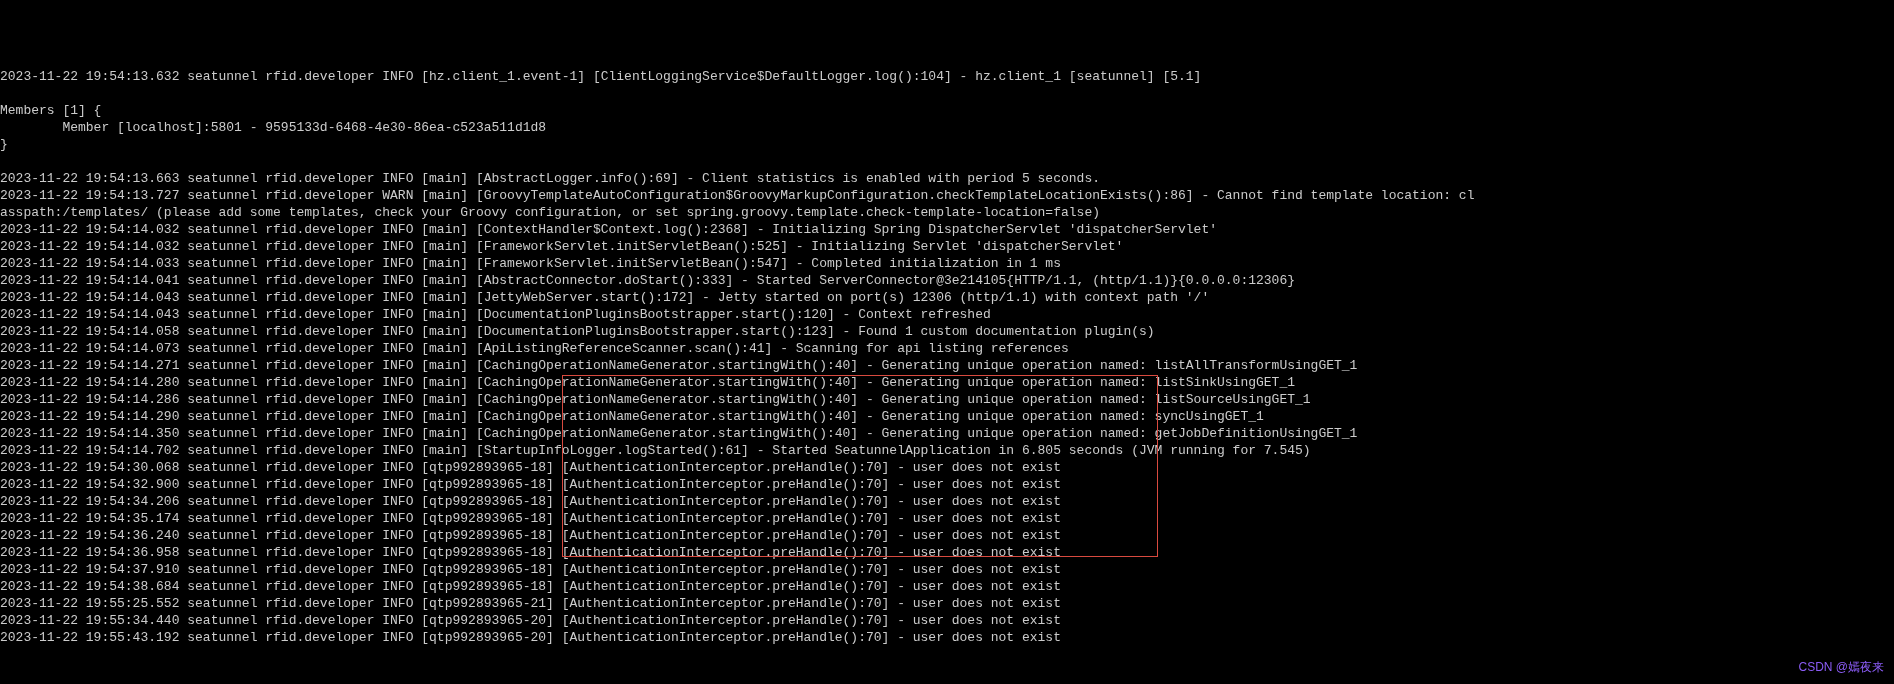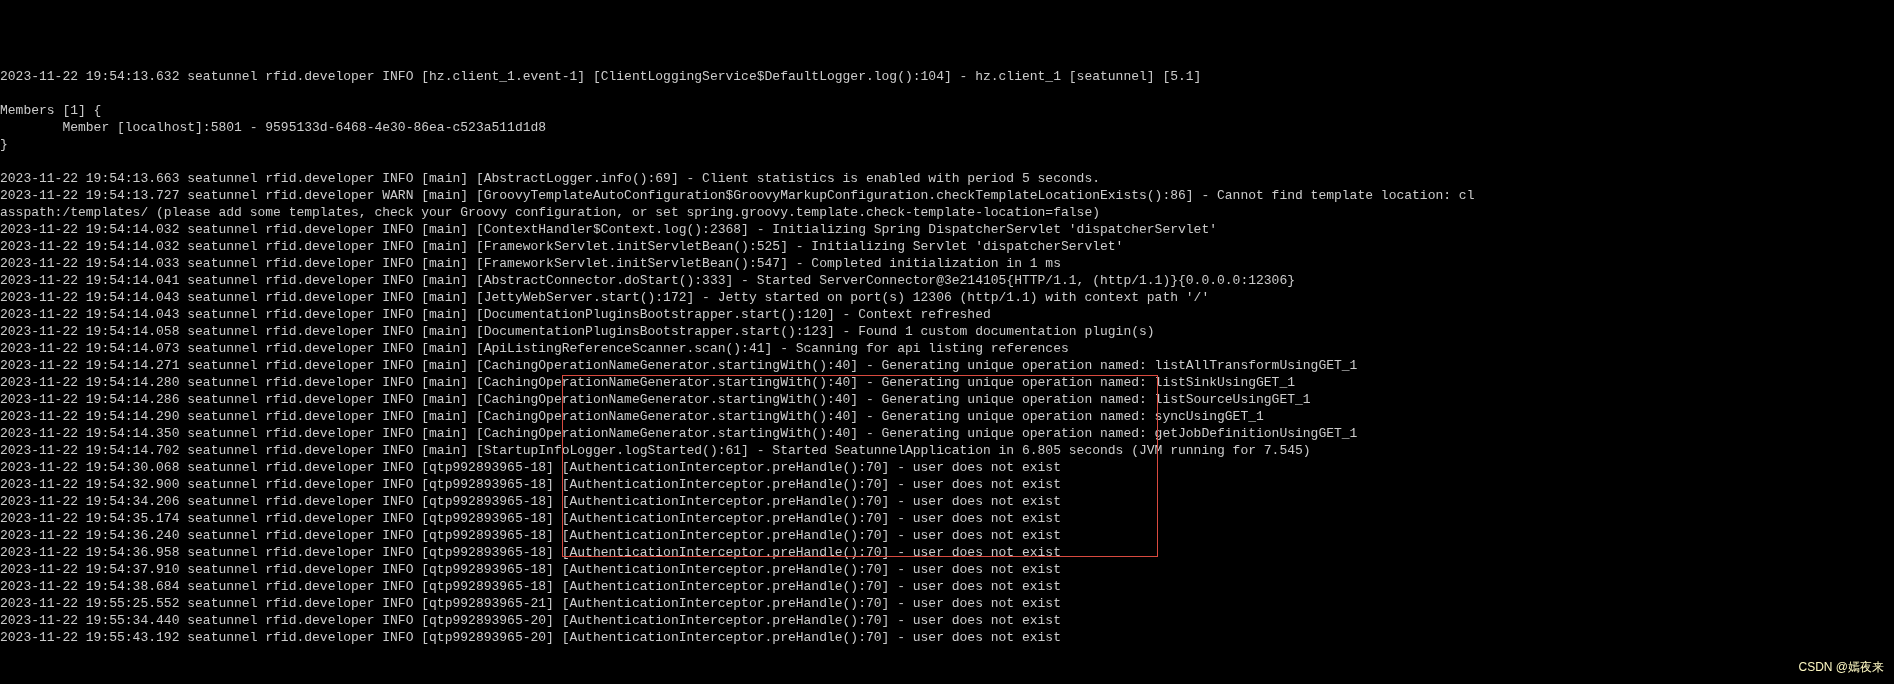--- a/index.html
+++ b/index.html
@@ -27,21 +27,21 @@
     pointer-events: none;
     left: 562px;
     top: 375px;
     width: 596px;
     height: 182px;
   }
   .watermark {
     position: absolute;
     right: 10px;
     bottom: 8px;
-    color: #fef9c3;
+    color: #8b5cf6;
     font-size: 12px;
     font-family: Arial, sans-serif;
     white-space: normal;
   }
 </style>
 </head>
 <body>
 
 
 

